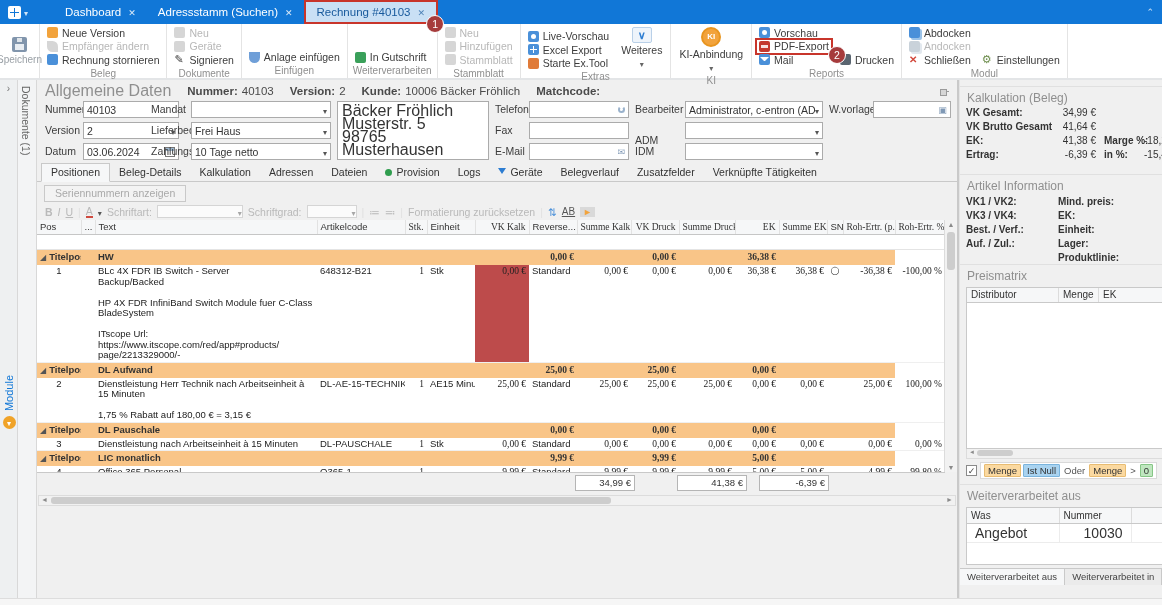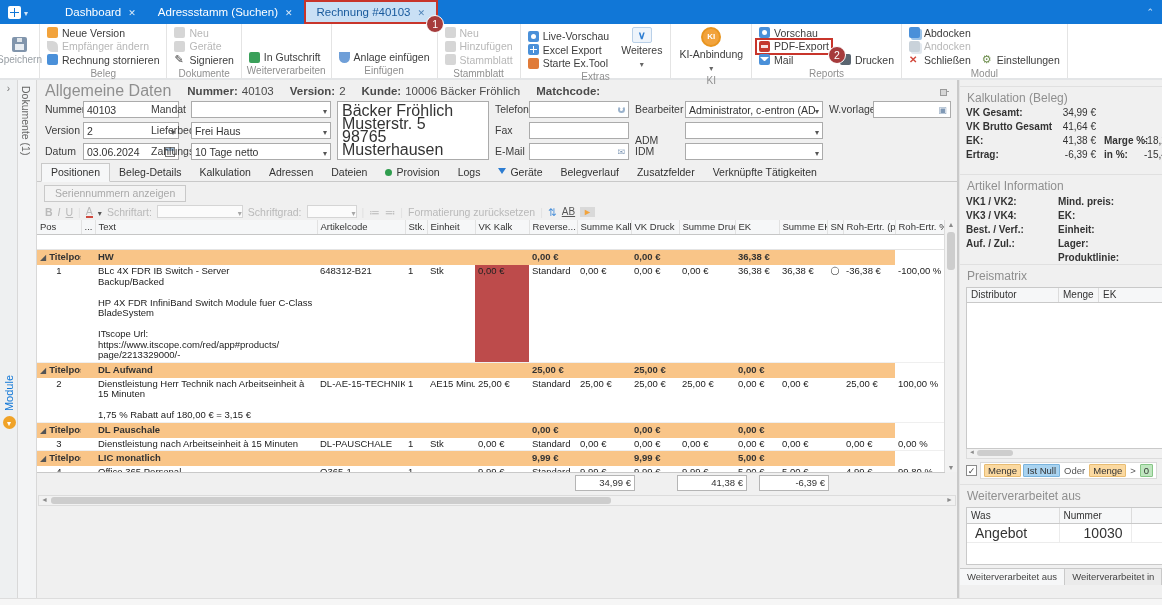--- a/index.html
+++ b/index.html
@@ -128,21 +128,21 @@
   .fmtspace::after{content:"⇅";}
   .fmtab{color:#555;text-decoration:underline;font-size:10px;}
   .fmtarrow{background:#d9d9d9;color:#f2a33c;padding:0 3px;font-size:9px;}
   .fmtarrow::after{content:"►";}
 
   
   .tblwrap{position:relative;flex:0 0 auto;}
   table.ptbl{border-collapse:collapse;table-layout:fixed;width:908px;}
   .ptbl th{font-weight:normal;font-size:9.5px;color:#333;text-align:left;border-right:1px solid #e2e2e2;border-bottom:1px solid #c6c6c6;height:14px;padding:0 3px;overflow:hidden;white-space:nowrap;background:#f6f7f8;}
   .ptbl td{font-size:9.5px;padding:1px 3px;vertical-align:top;overflow:hidden;white-space:nowrap;}
-  .ptbl .num{text-align:left;}
+  .ptbl .num{text-align:right;font-family:Liberation Serif, serif;}
   .ptbl .ctr{text-align:center;}
   .tbody-clip{height:238px;overflow:hidden;background:#fff;border-bottom:1px solid #c9c9c9;width:908px;}
   tr.sprow td{height:15px;border-bottom:1px solid #e4e4e4;background:#fff;}
   tr.trow td{background:#f9c588;font-weight:bold;color:#333;height:13px;line-height:12px;}
   tr.trow .texp{color:#555;font-weight:normal;font-size:8px;margin-right:3px;}
   tr.prow td{border-bottom:1px solid #efefef;color:#222;line-height:10.5px;}
   td.textcell{white-space:pre-line;}
   td.vkhl{background:#bd4b4b;color:#111;}
   td.sncell{color:#dcb3b3;font-size:8px;text-align:center;}
   .vscroll{position:absolute;right:0;top:0;width:13px;height:252px;background:#f2f2f2;border-left:1px solid #dcdcdc;}
@@ -305,37 +305,37 @@
                 <span class="rtext">Signieren</span>
               </div>
             </div>
           </div>
           <div class="rlabel">Dokumente</div>
         </div>
         <div class="rgroup">
           <div class="rbody">
             <div class="rcol">
               <div class="rbtn">
-                <span class="ric ic-printer-green"></span>
-                <span class="rtext">In Gutschrift</span>
-              </div>
-            </div>
-          </div>
-          <div class="rlabel">Weiterverarbeiten</div>
+                <span class="ric ic-attach-blue"></span>
+                <span class="rtext">Anlage einfügen</span>
+              </div>
+            </div>
+          </div>
+          <div class="rlabel">Einfügen</div>
         </div>
         <div class="rgroup">
           <div class="rbody">
             <div class="rcol">
               <div class="rbtn">
-                <span class="ric ic-attach-blue"></span>
-                <span class="rtext">Anlage einfügen</span>
-              </div>
-            </div>
-          </div>
-          <div class="rlabel">Einfügen</div>
+                <span class="ric ic-printer-green"></span>
+                <span class="rtext">In Gutschrift</span>
+              </div>
+            </div>
+          </div>
+          <div class="rlabel">Weiterverarbeiten</div>
         </div>
         <div class="rgroup">
           <div class="rbody">
             <div class="rcol">
               <div class="rbtn disabled">
                 <span class="ric ic-doc-grey"></span>
                 <span class="rtext">Neu</span>
               </div>
               <div class="rbtn disabled">
                 <span class="ric ic-search-grey"></span>

